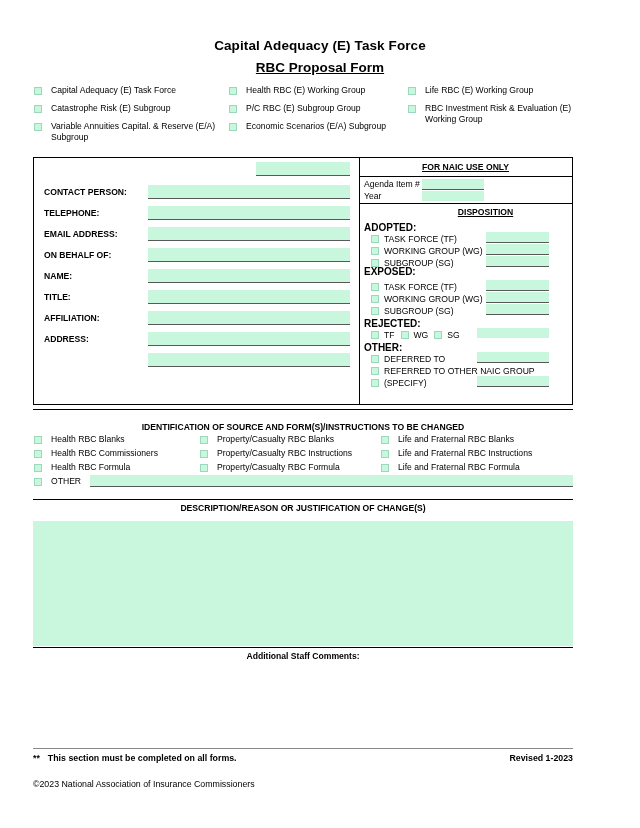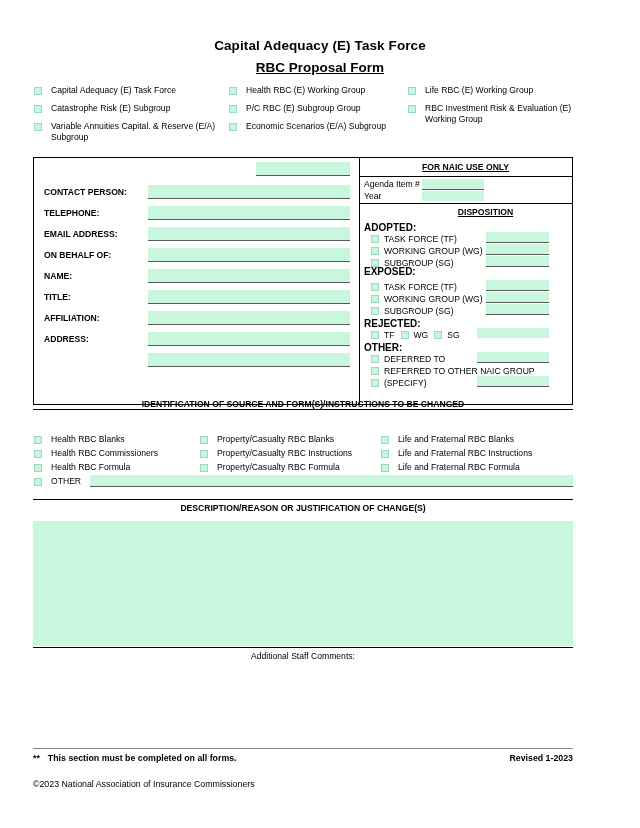--- a/index.html
+++ b/index.html
@@ -210,21 +210,21 @@
 
   
   .ident-rule-top {
     position: absolute;
     left: 33px; top: 409px;
     width: 540px;
     border-top: 1.6px solid #000;
   }
   .ident-title {
     position: absolute;
-    left: 33px; top: 399px;
+    left: 33px; top: 422px;
     width: 540px;
     text-align: center;
     font-size: 8.6px;
     font-weight: bold;
   }
   .ident-grid {
     position: absolute;
     left: 34px; top: 434px;
     width: 575px;
     font-size: 8.6px;
@@ -282,21 +282,21 @@
     left: 33px; top: 647px;
     width: 540px;
     border-top: 1.8px solid #000;
   }
   .comments-title {
     position: absolute;
     left: 33px; top: 651px;
     width: 540px;
     text-align: center;
     font-size: 8.6px;
-    font-weight: normal;
+    font-weight: bold;
   }
   .comments-box {
     position: absolute;
     left: 33px; top: 668px;
     width: 540px;
     height: 75px;
     background: #ffffff;
   }
 
   

